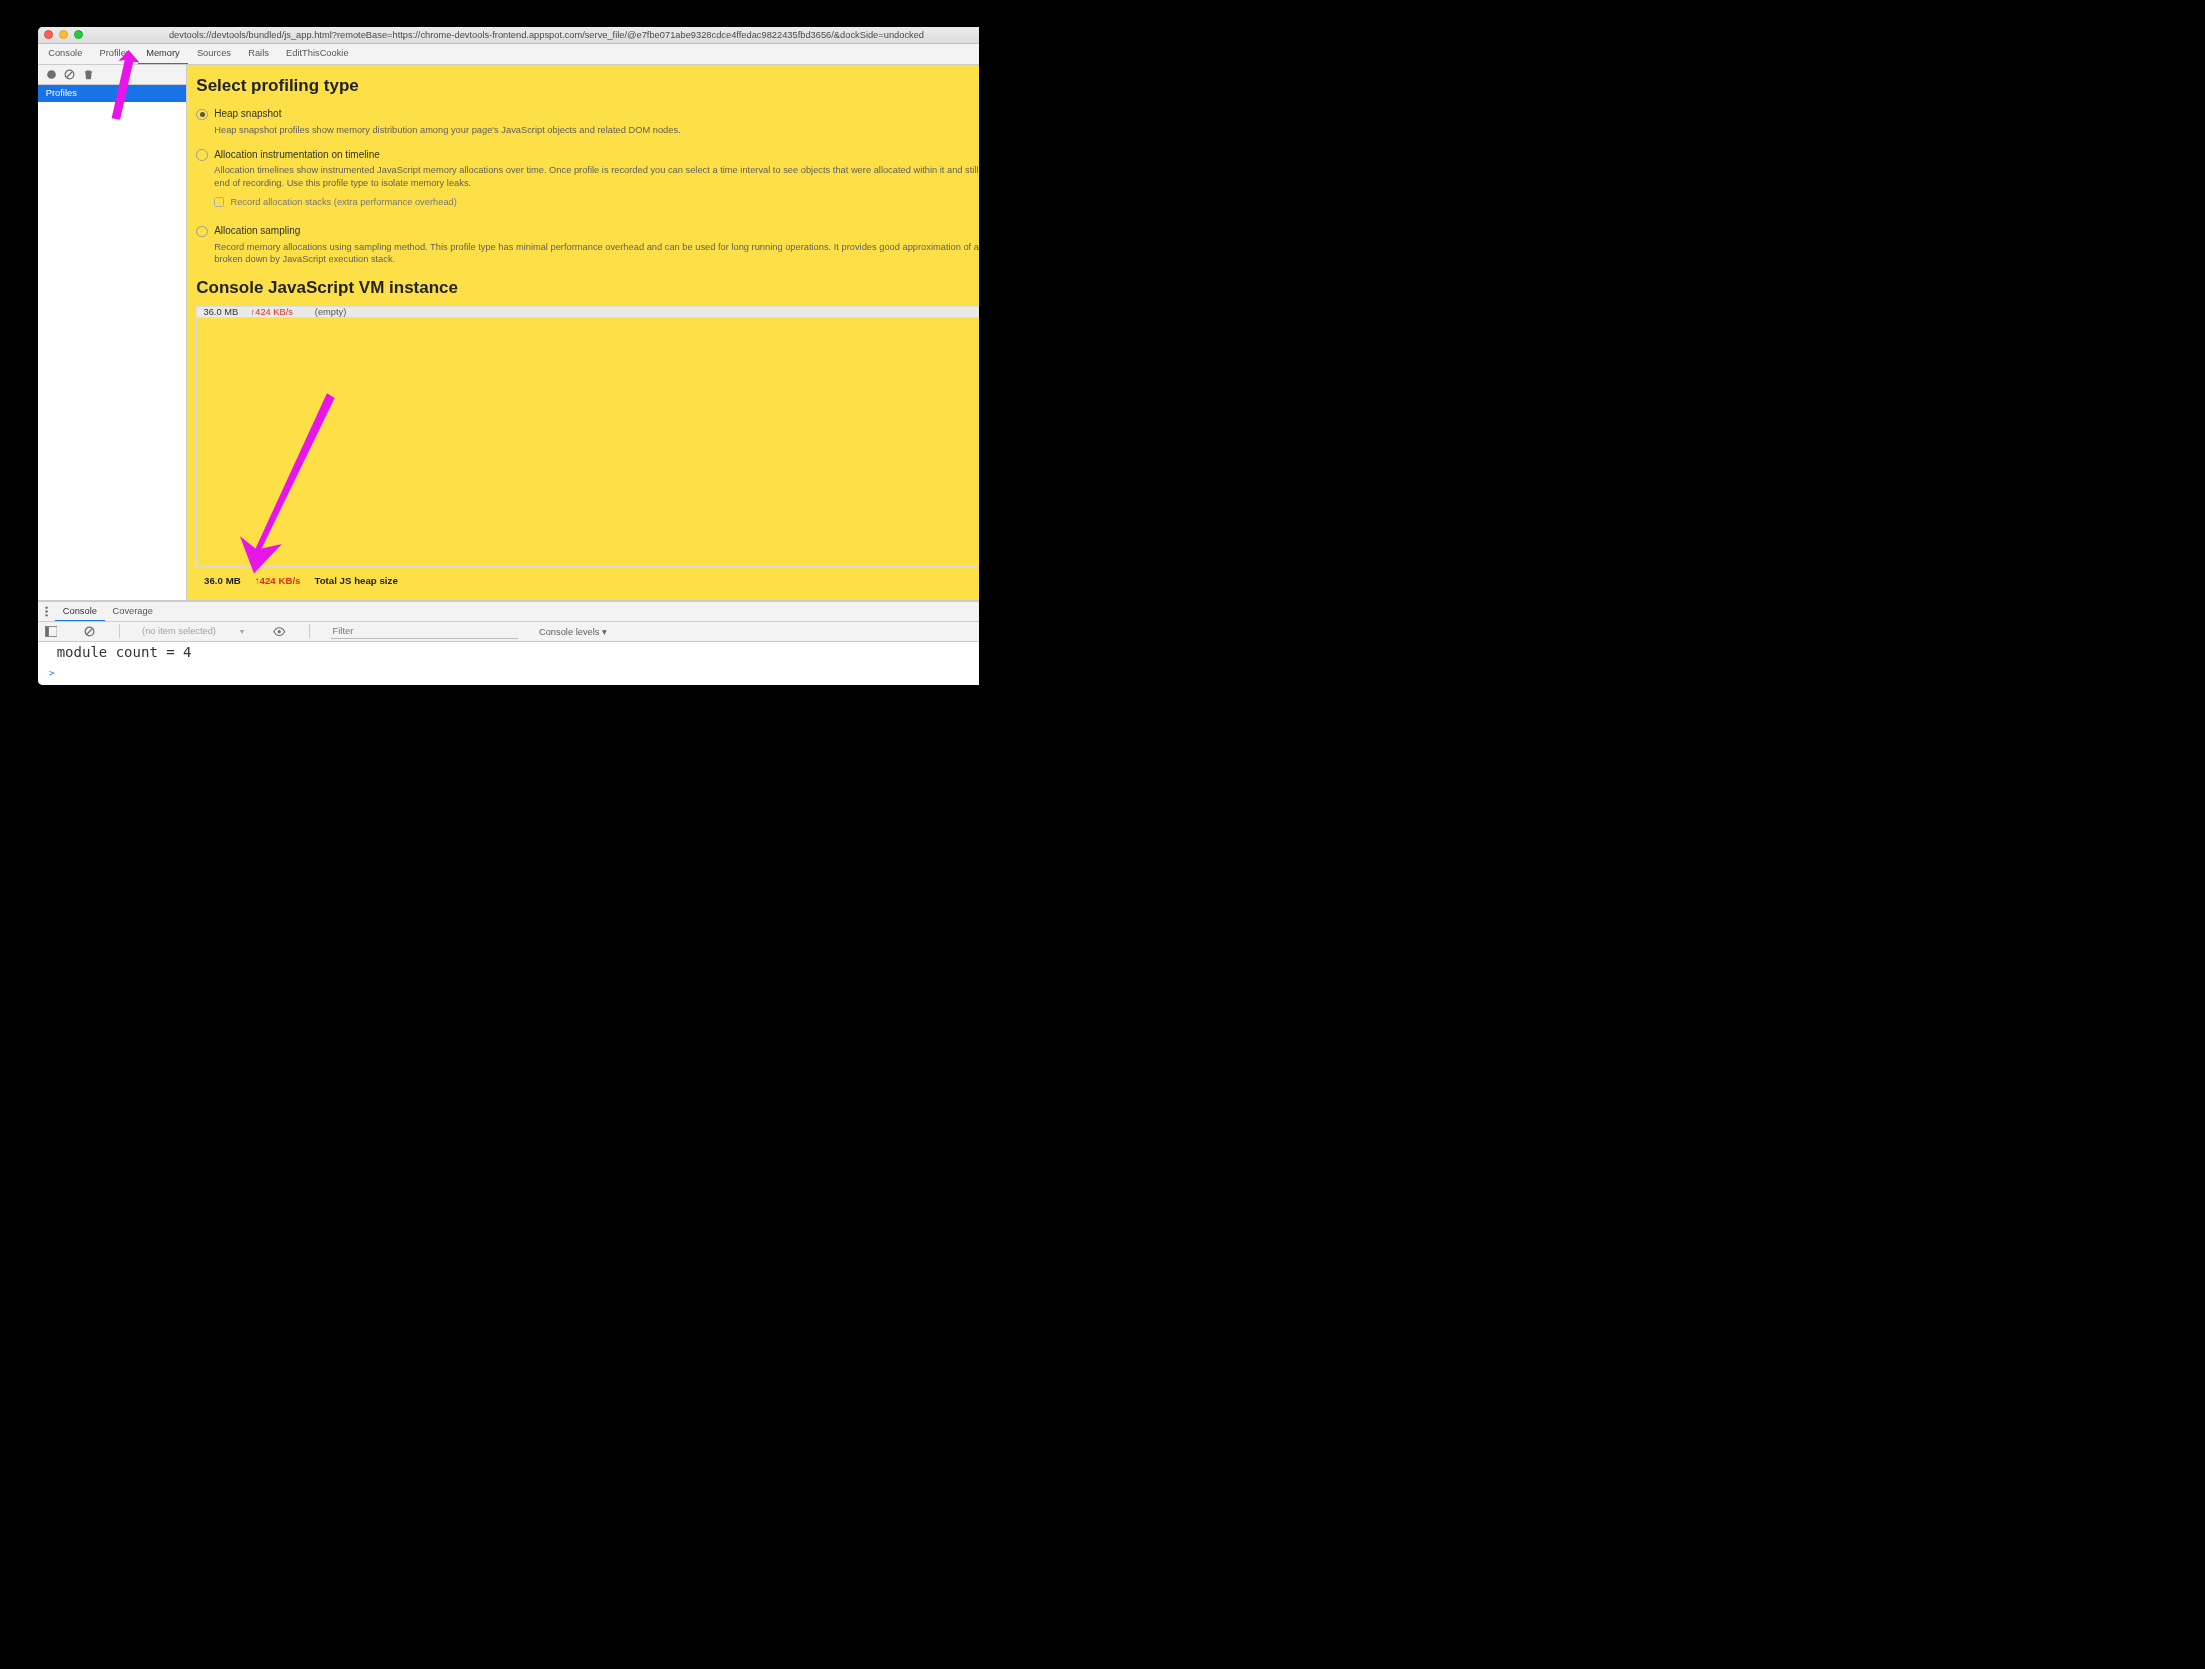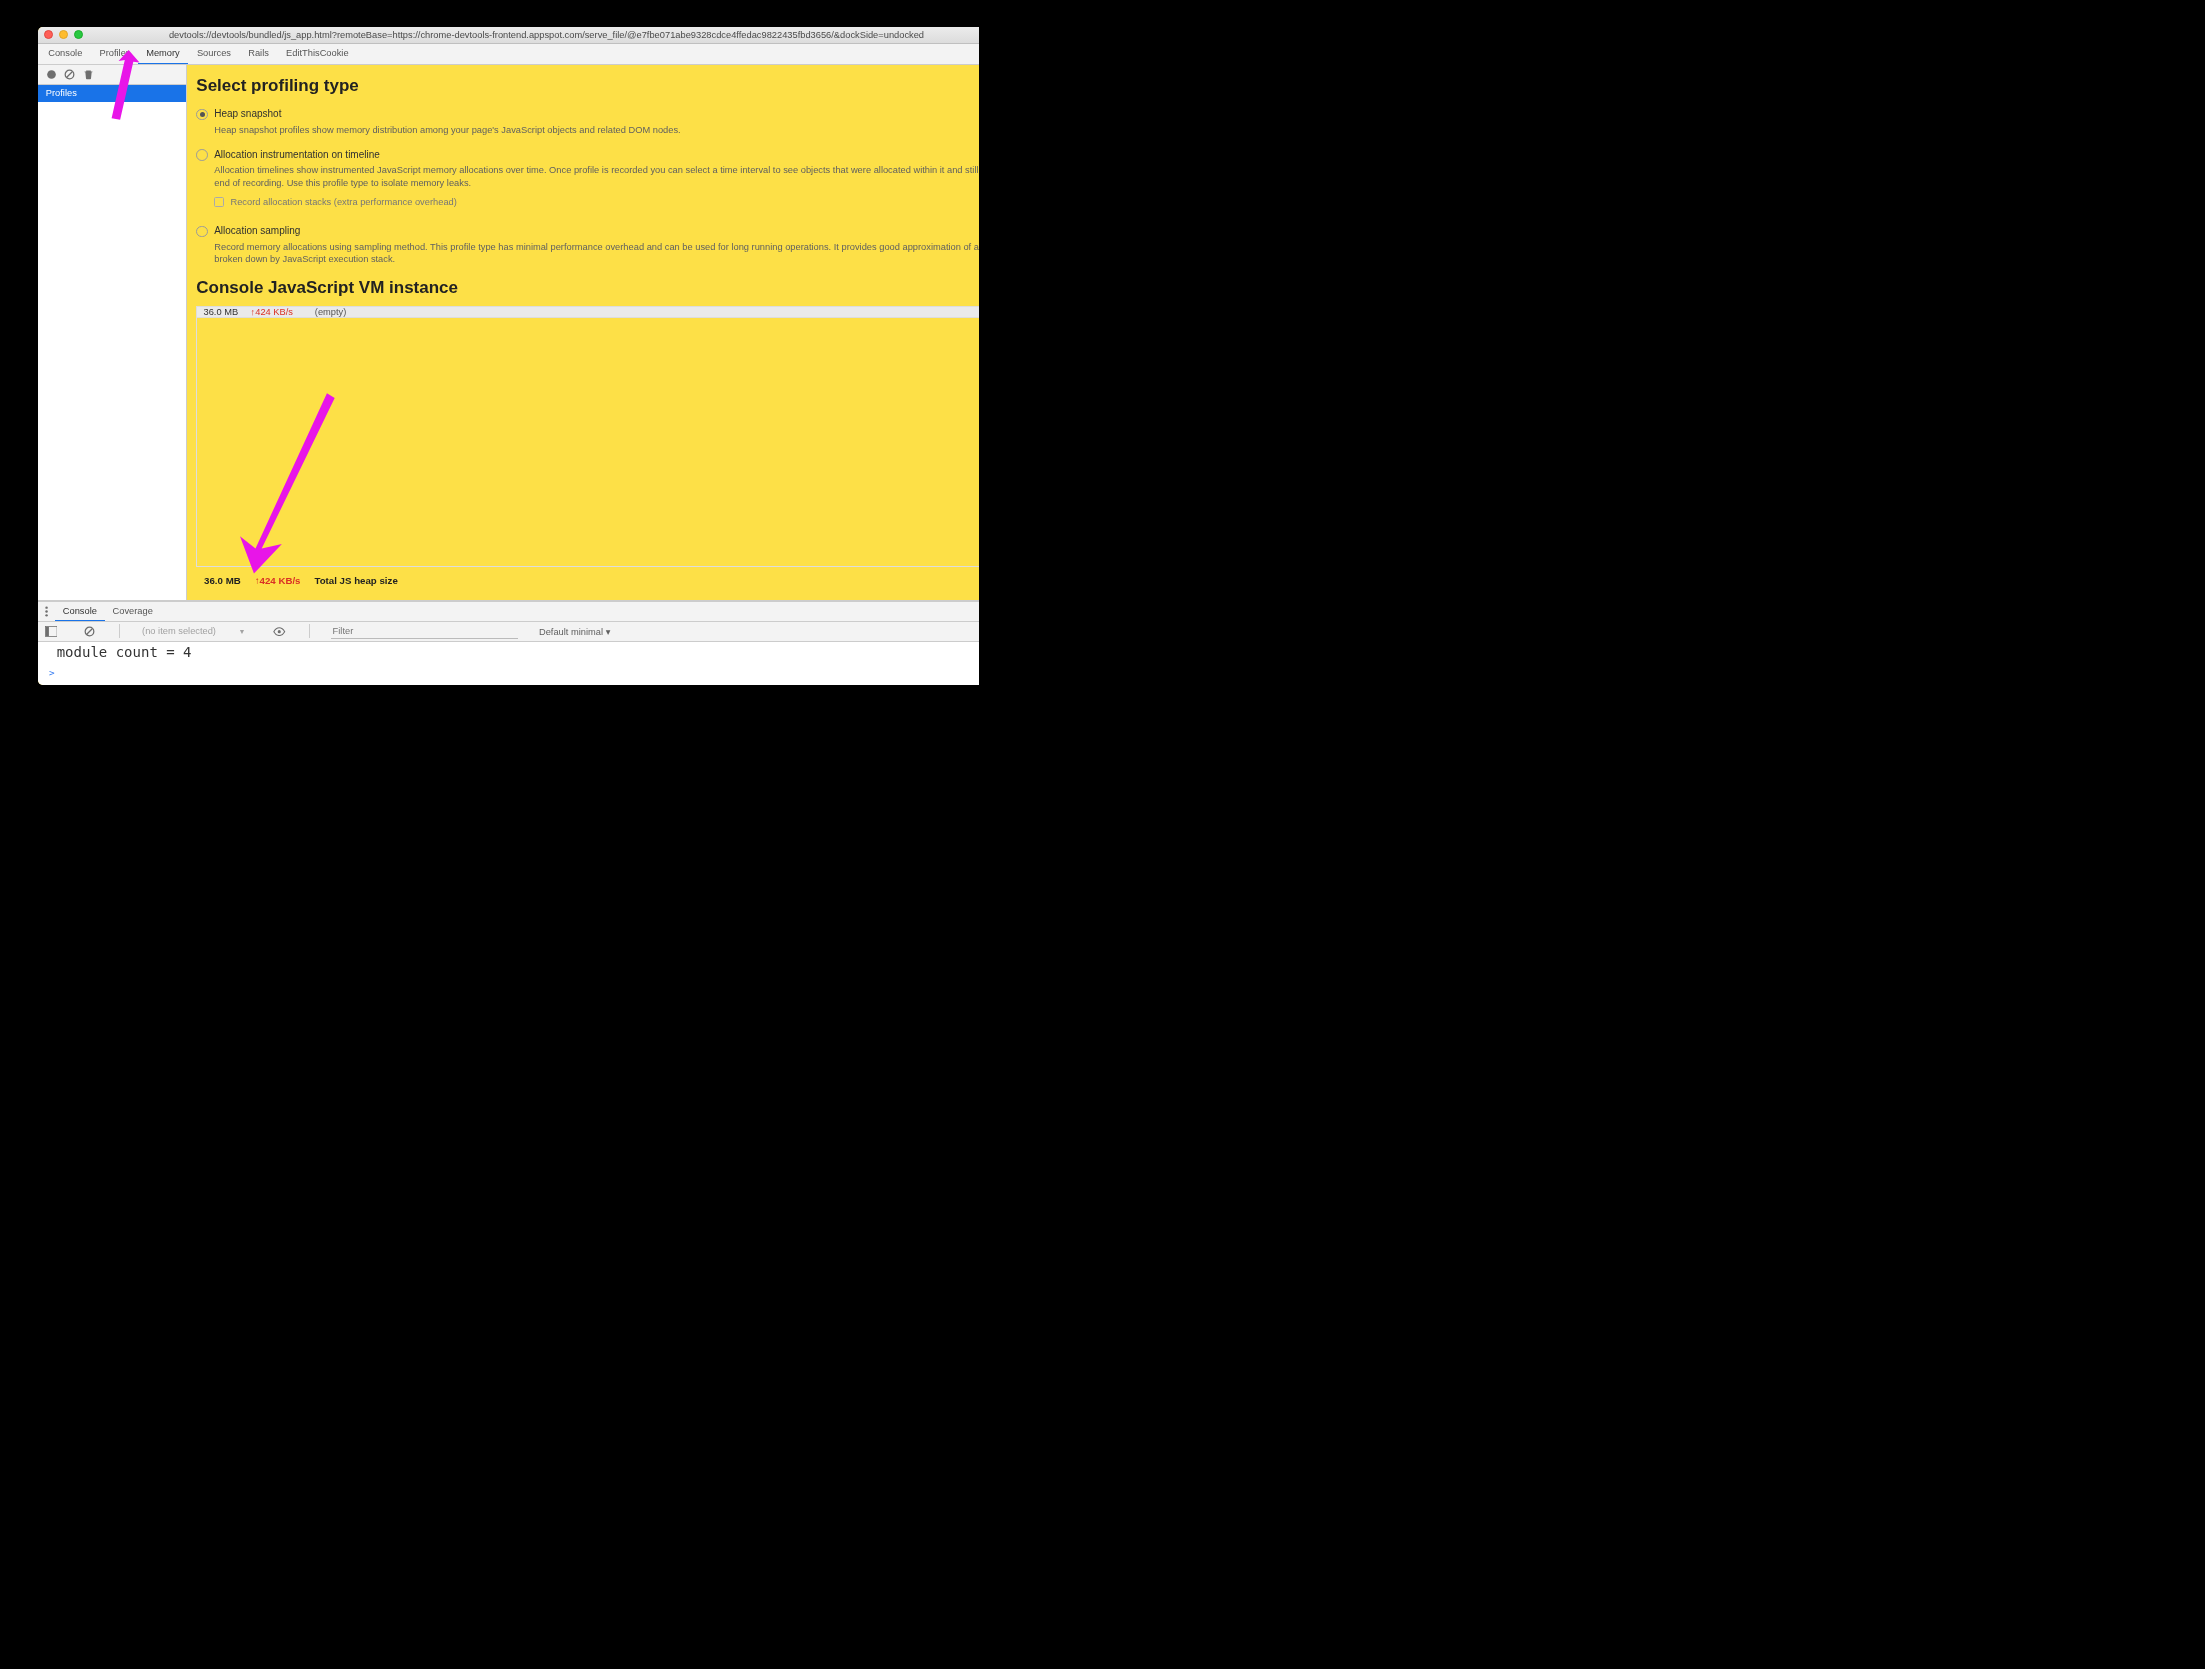--- a/index.html
+++ b/index.html
@@ -306,21 +306,21 @@
       <span class="ctx">(no item selected)</span>
       <span class="tri">▼</span>
       <div class="dbtn">
         <svg width="12.5" height="9.3" viewBox="0 0 16 12">
             <path fill="none" stroke="#6e6e6e" stroke-width="1.4" d="M1 6c2-3.5 5-5 7-5s5 1.5 7 5c-2 3.5-5 5-7 5s-5-1.5-7-5z"></path>
             <circle cx="8" cy="6" r="2" fill="#6e6e6e"></circle>
           </svg>
       </div>
       <div class="sep"></div>
       <input class="filter" placeholder="Filter" style="">
-      <span class="levels">Default minimal ▾</span>
+      <span class="levels">Console levels ▾</span>
       <div class="dbtn gear">
         <svg width="11.7" height="11.7" viewBox="0 0 15 15">
             <circle cx="7.5" cy="7.5" r="2.2" fill="none" stroke="#6e6e6e" stroke-width="1.4"></circle>
             <g stroke="#6e6e6e" stroke-width="1.6">
               <line x1="7.5" y1="0.5" x2="7.5" y2="3"></line>
               <line x1="7.5" y1="12" x2="7.5" y2="14.5"></line>
               <line x1="0.5" y1="7.5" x2="3" y2="7.5"></line>
               <line x1="12" y1="7.5" x2="14.5" y2="7.5"></line>
               <line x1="2.6" y1="2.6" x2="4.4" y2="4.4"></line>
               <line x1="10.6" y1="10.6" x2="12.4" y2="12.4"></line>

